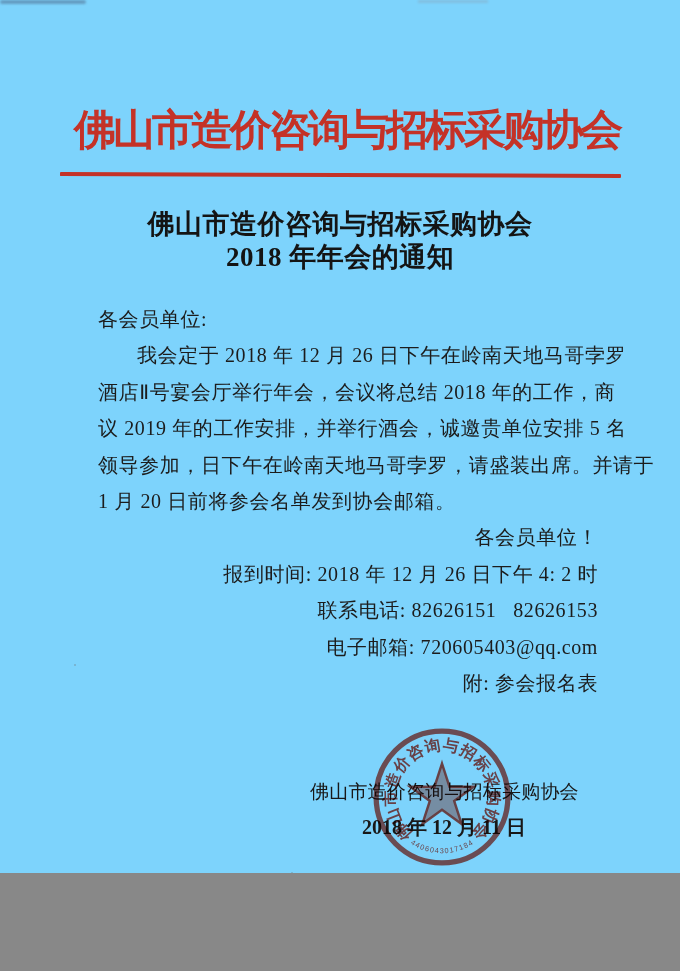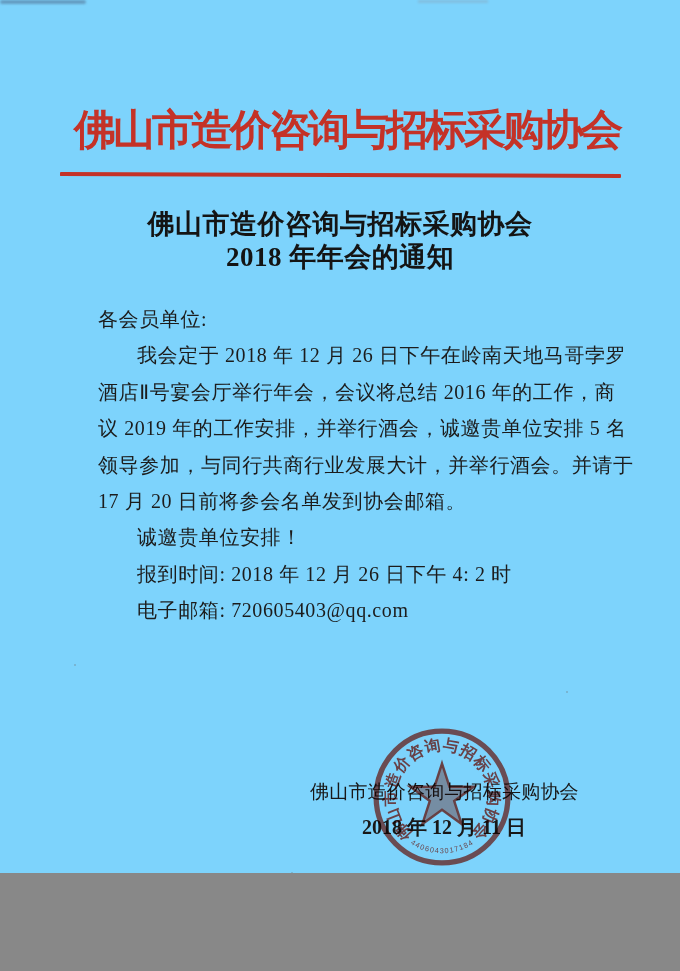--- a/index.html
+++ b/index.html
@@ -43,21 +43,21 @@
   .notice-title.l2{top:239px;}
 
   .body-block{
     position:absolute;left:98px;top:301px;width:500px;
     font-size:20px;
   }
   .body-line{
     display:block;height:36.4px;line-height:36.4px;
     white-space:pre;letter-spacing:.6px;color:#1c1c1c;
   }
-  .body-line.indent{padding-left:39px;}
+  .body-line.indent{padding-left:39px;text-align:right;}
 
   .sig-org{
     position:absolute;left:310px;top:779px;
     font-size:19px;letter-spacing:.2px;white-space:pre;color:#181818;
   }
   .sig-date{
     position:absolute;left:362px;top:814px;
     font-size:20px;white-space:pre;color:#181818;font-weight:bold;
   }
 
@@ -81,27 +81,29 @@
   <div class="letterhead">佛山市造价咨询与招标采购协会</div>
 
   <div class="red-rule"></div>
 
   <div class="notice-title l1">佛山市造价咨询与招标采购协会</div>
   <div class="notice-title l2">2018 年年会的通知</div>
 
   <div class="body-block" id="body-block">
       <div class="body-line">各会员单位:</div>
       <div class="body-line indent">我会定于 2018 年 12 月 26 日下午在岭南天地马哥孛罗</div>
-      <div class="body-line">酒店Ⅱ号宴会厅举行年会，会议将总结 2016 年的工作，商</div>
+      <div class="body-line">酒店Ⅱ号宴会厅举行年会，会议将总结 2018 年的工作，商</div>
       <div class="body-line">议 2019 年的工作安排，并举行酒会，诚邀贵单位安排 5 名</div>
-      <div class="body-line">领导参加，与同行共商行业发展大计，并举行酒会。并请于</div>
-      <div class="body-line">17 月 20 日前将参会名单发到协会邮箱。</div>
-      <div class="body-line indent">诚邀贵单位安排！</div>
+      <div class="body-line">领导参加，日下午在岭南天地马哥孛罗，请盛装出席。并请于</div>
+      <div class="body-line">1 月 20 日前将参会名单发到协会邮箱。</div>
+      <div class="body-line indent">各会员单位！</div>
       <div class="body-line indent">报到时间: 2018 年 12 月 26 日下午 4: 2 时</div>
+      <div class="body-line indent">联系电话: 82626151   82626153</div>
       <div class="body-line indent">电子邮箱: 720605403@qq.com</div>
+      <div class="body-line indent">附: 参会报名表</div>
     </div>
 
   <div class="sig-org">佛山市造价咨询与招标采购协会</div>
   <div class="sig-date">2018 年 12 月 11 日</div>
 
   <svg class="seal" viewBox="0 0 148 148" xmlns="http://www.w3.org/2000/svg">
     <defs>
       <path id="sealArcTop" d="M 45.7 110.2 A 46 46 0 1 1 102.3 110.2" fill="none"></path>
       <path id="sealArcBottom" d="M 41.2 119.1 A 57 57 0 0 0 106.8 119.1" fill="none"></path>
     </defs>

